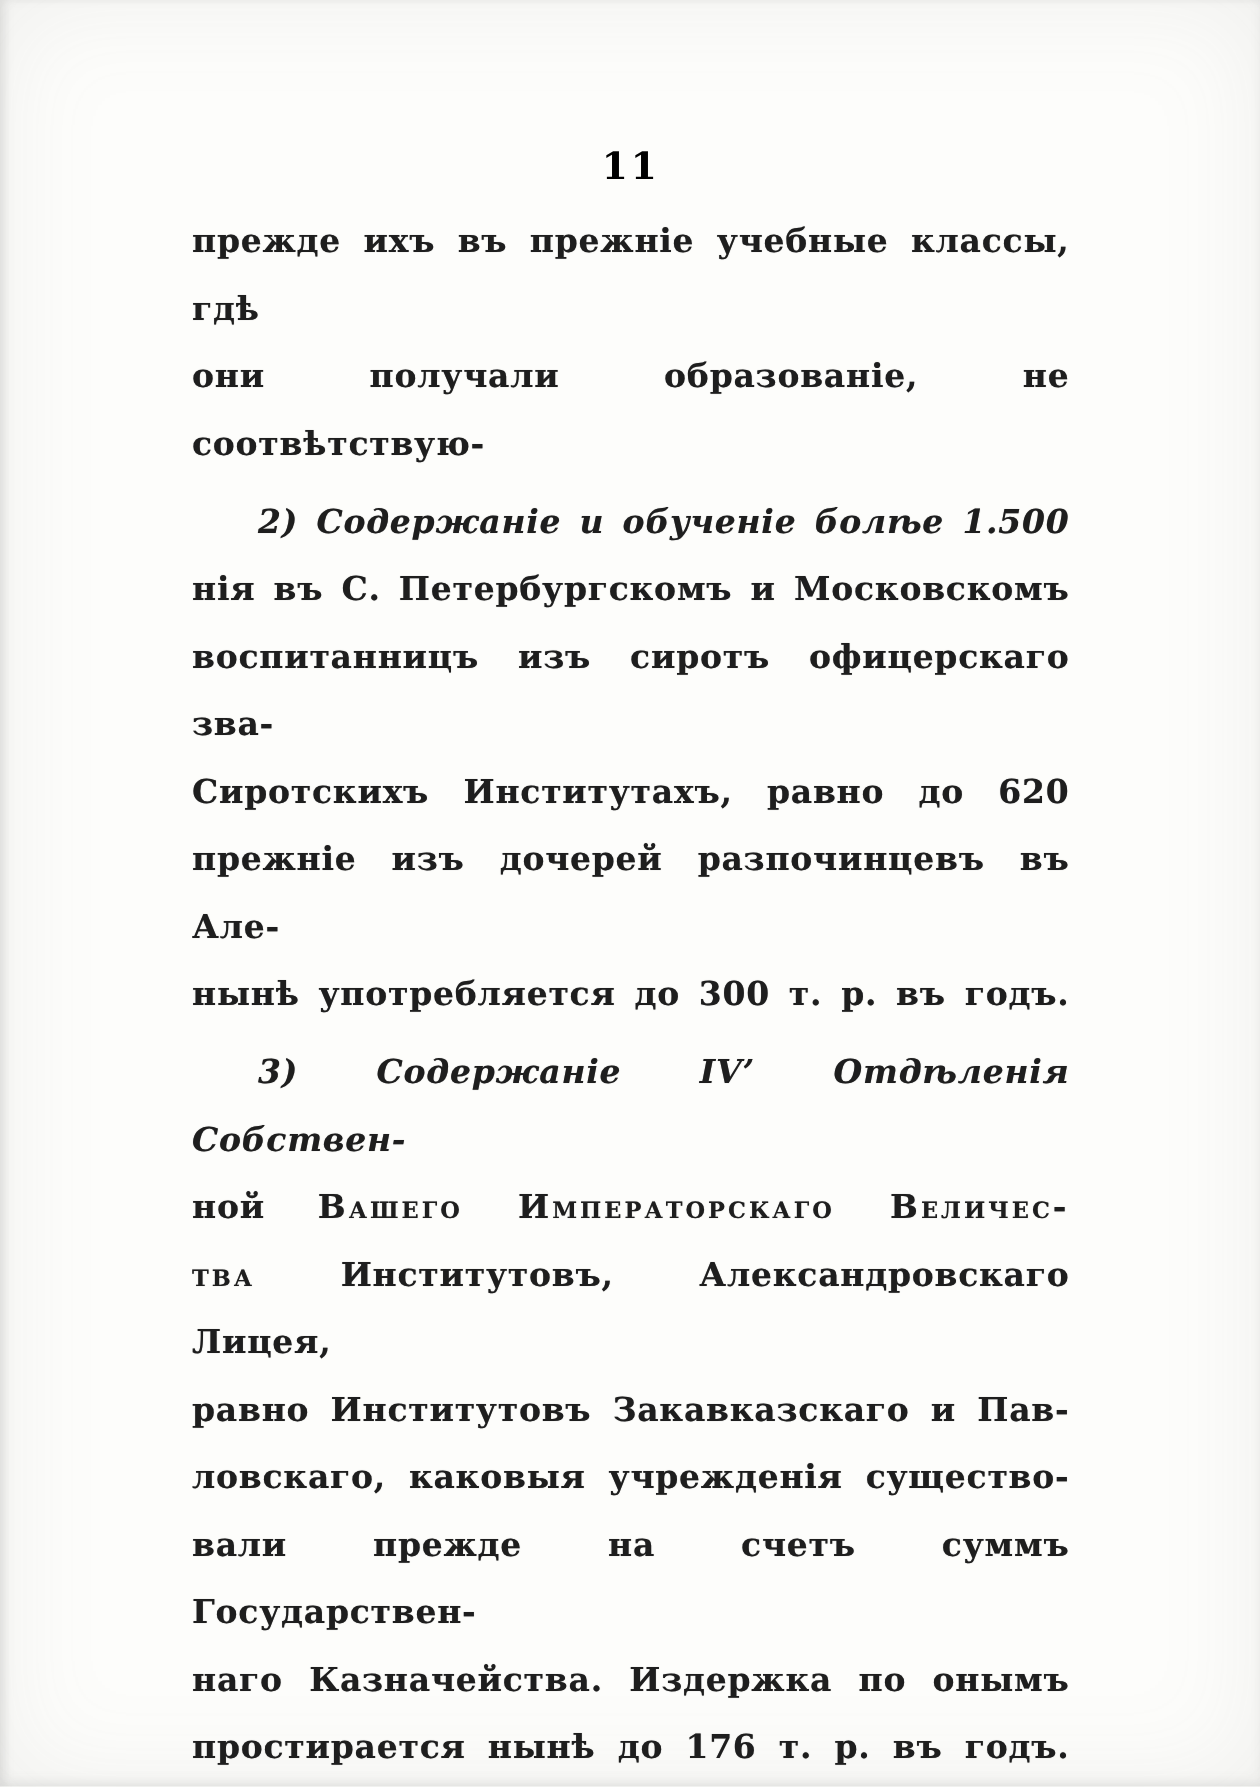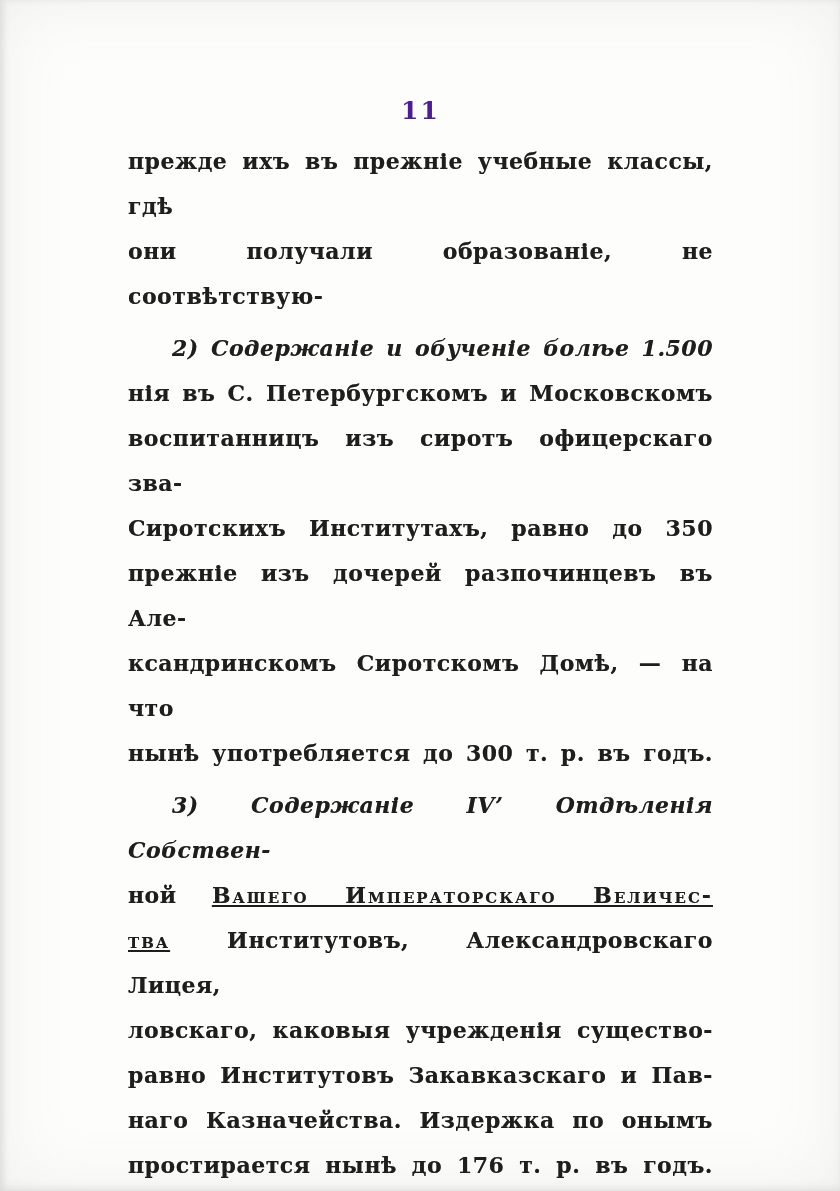--- a/index.html
+++ b/index.html
@@ -25,21 +25,21 @@
     font-weight: 700;
   }
   .page-number {
     position: absolute;
     top: 96px;
     left: 128px;
     width: 585px;
     text-align: center;
     font-size: 25px;
     letter-spacing: 2px;
-    color: #4c1d95;
+    color: #000000;
   }
   .text-block {
     position: absolute;
     top: 139px;
     left: 128px;
     width: 585px;
     font-size: 22px;
     line-height: 45px;
     letter-spacing: 0.5px;
     text-shadow: 0 0 0.5px rgba(30,30,30,0.55);
@@ -58,51 +58,50 @@
   .line.last {
     text-align-last: left;
   }
   .line.ind {
     text-indent: 44px;
     font-style: italic;
   }
   .sc {
     font-variant-caps: small-caps;
     letter-spacing: 2px;
-    text-decoration: underline;
   }
 </style>
 </head>
 <body>
 
 <div class="page">
 
   <div class="page-number">11</div>
 
   <div class="text-block">
 
     <p class="para">
       <span class="line">прежде ихъ въ прежніе учебные классы, гдѣ</span>
       <span class="line">они получали образованіе, не соотвѣтствую-</span>
     </p>
 
     <p class="para">
       <span class="line ind">2) Содержаніе и обученіе болѣе 1.500</span>
       <span class="line">нія въ С. Петербургскомъ и Московскомъ</span>
       <span class="line">воспитанницъ изъ сиротъ офицерскаго зва-</span>
-      <span class="line">Сиротскихъ Институтахъ, равно до 350</span>
+      <span class="line">Сиротскихъ Институтахъ, равно до 620</span>
       <span class="line">прежніе изъ дочерей разпочинцевъ въ Але-</span>
-      <span class="line">ксандринскомъ Сиротскомъ Домѣ, — на что</span>
       <span class="line">нынѣ употребляется до 300 т. р. въ годъ.</span>
     </p>
 
     <p class="para">
       <span class="line ind">3) Содержаніе IV’ Отдѣленія Собствен-</span>
       <span class="line"><span>ной </span><span class="sc">Вашего Императорскаго Величес-</span></span>
       <span class="line"><span class="sc">тва</span><span> Институтовъ, Александровскаго Лицея,</span></span>
+      <span class="line">равно Институтовъ Закавказскаго и Пав-</span>
       <span class="line">ловскаго, каковыя учрежденія существо-</span>
-      <span class="line">равно Институтовъ Закавказскаго и Пав-</span>
+      <span class="line">вали прежде на счетъ суммъ Государствен-</span>
       <span class="line">наго Казначейства. Издержка по онымъ</span>
       <span class="line">простирается нынѣ до 176 т. р. въ годъ.</span>
     </p>
 
   </div>
 </div>
 
 </body></html>

